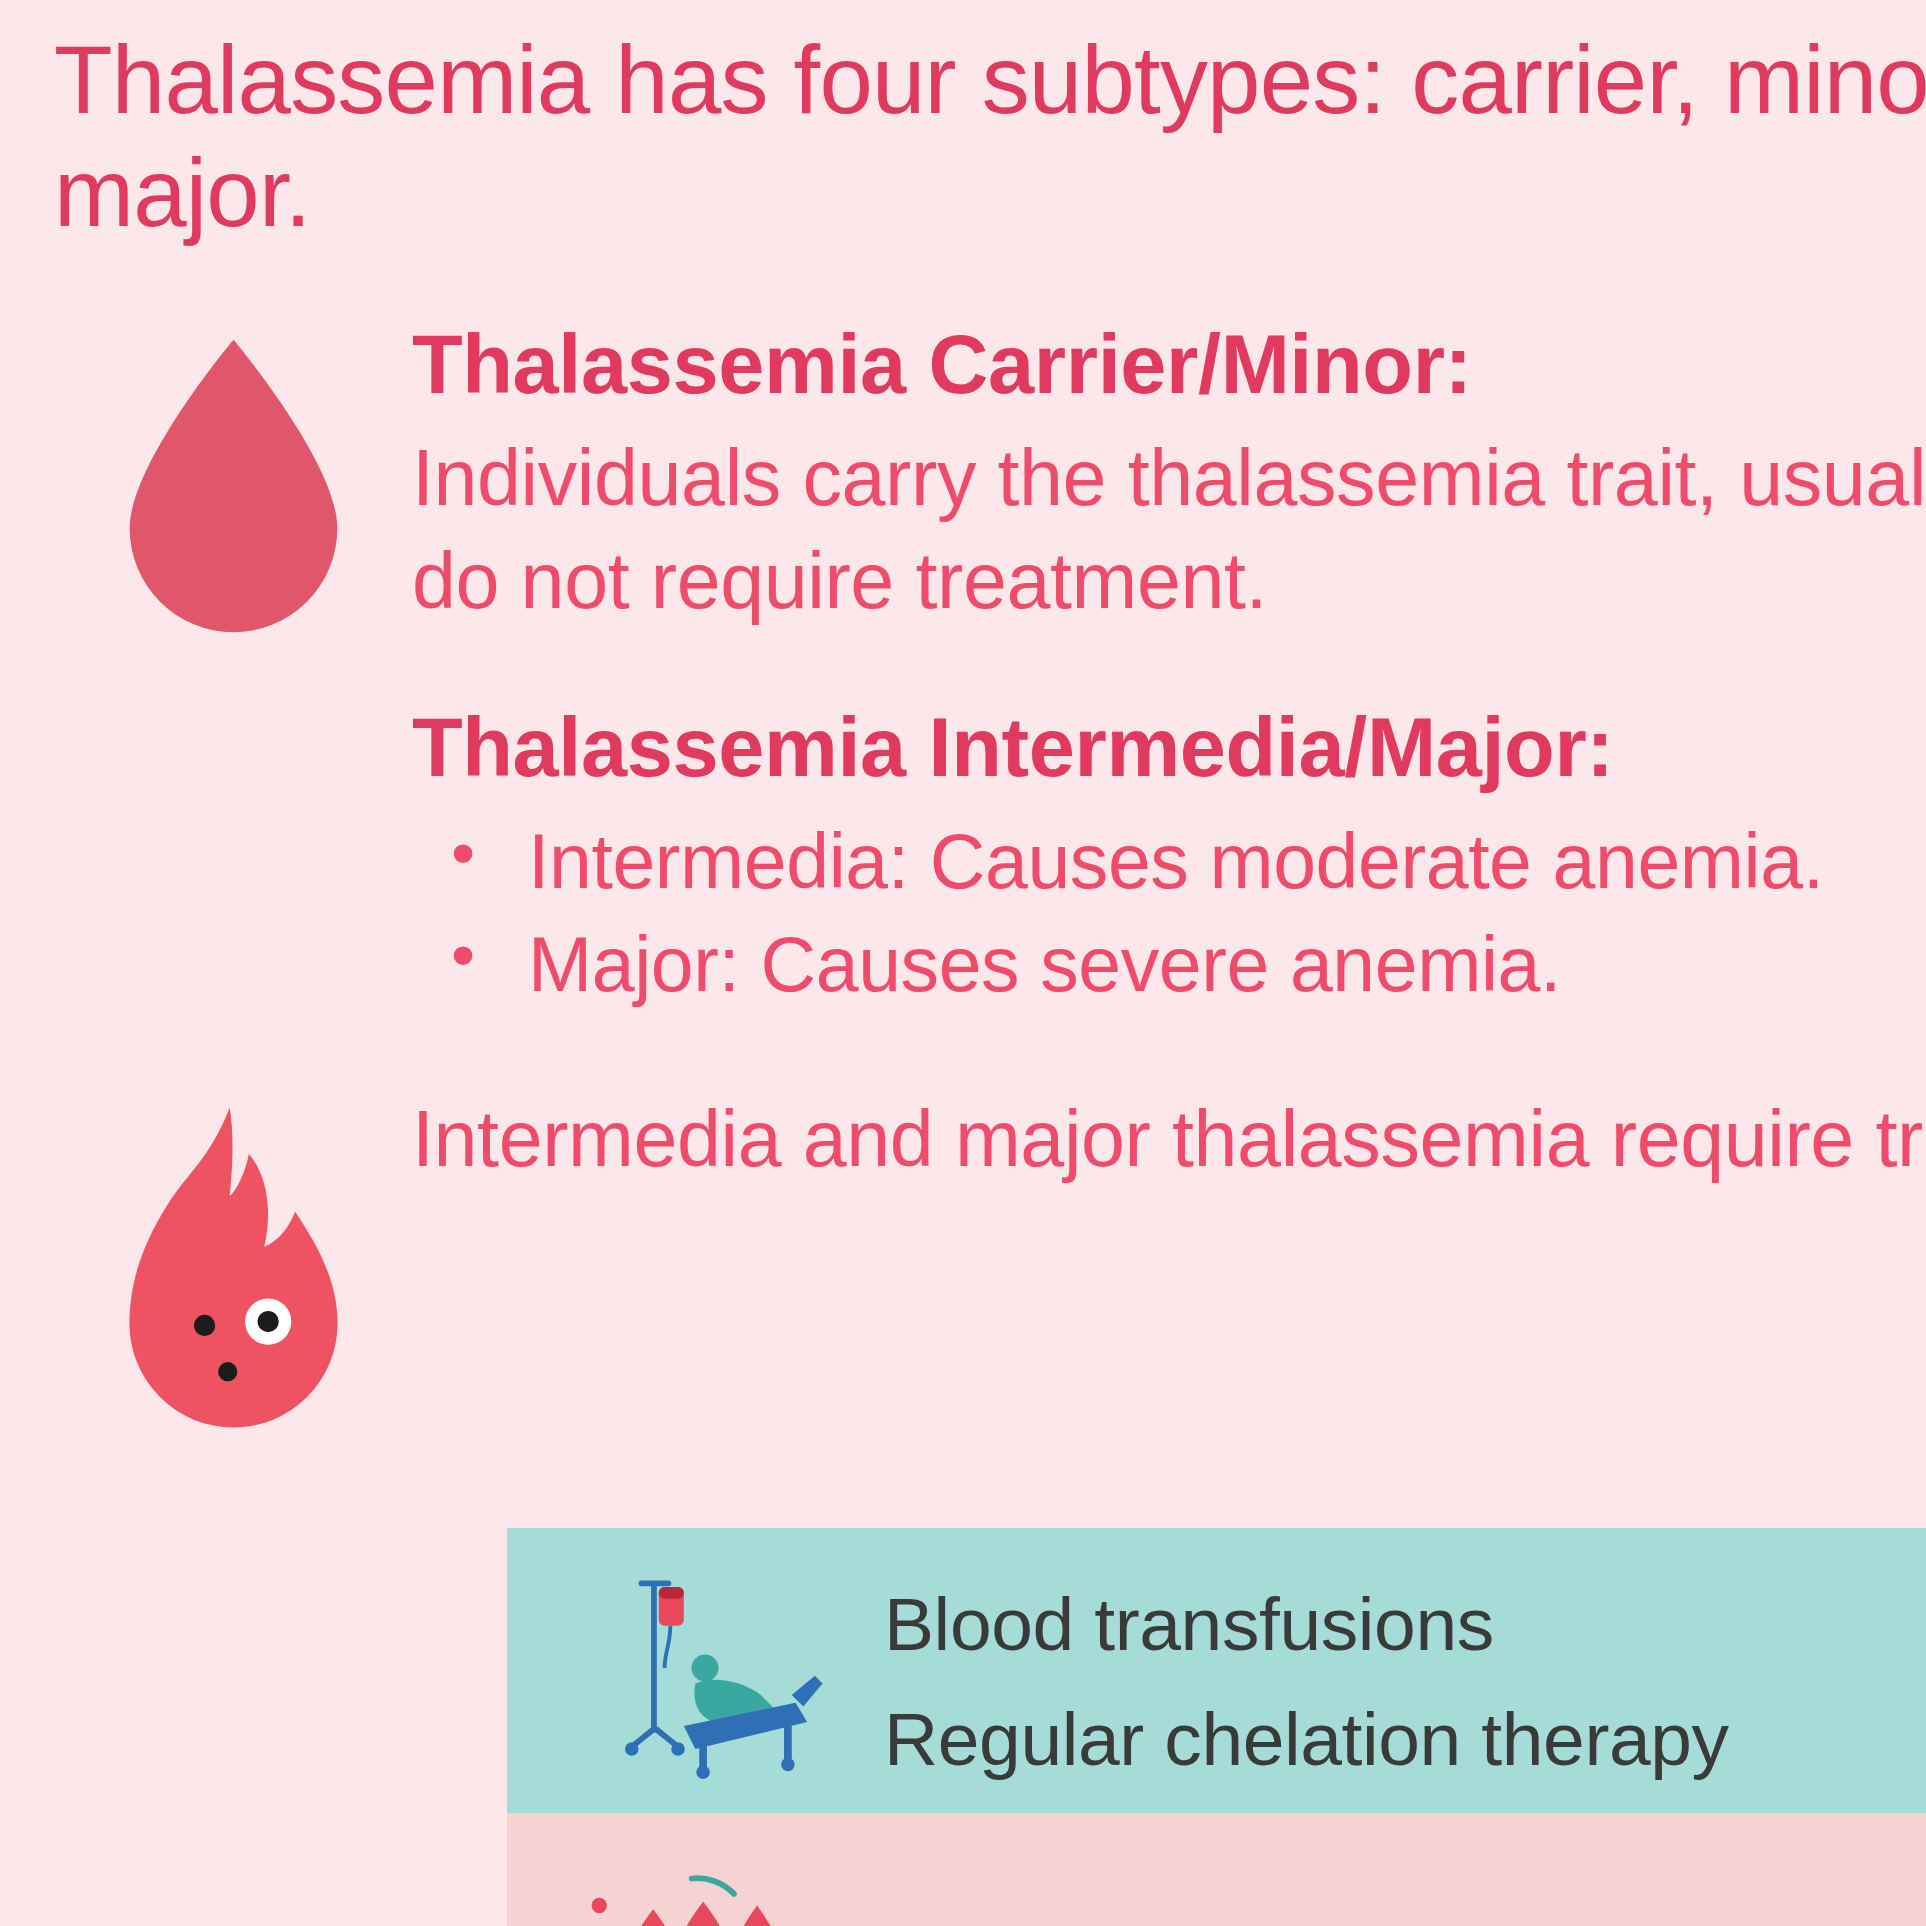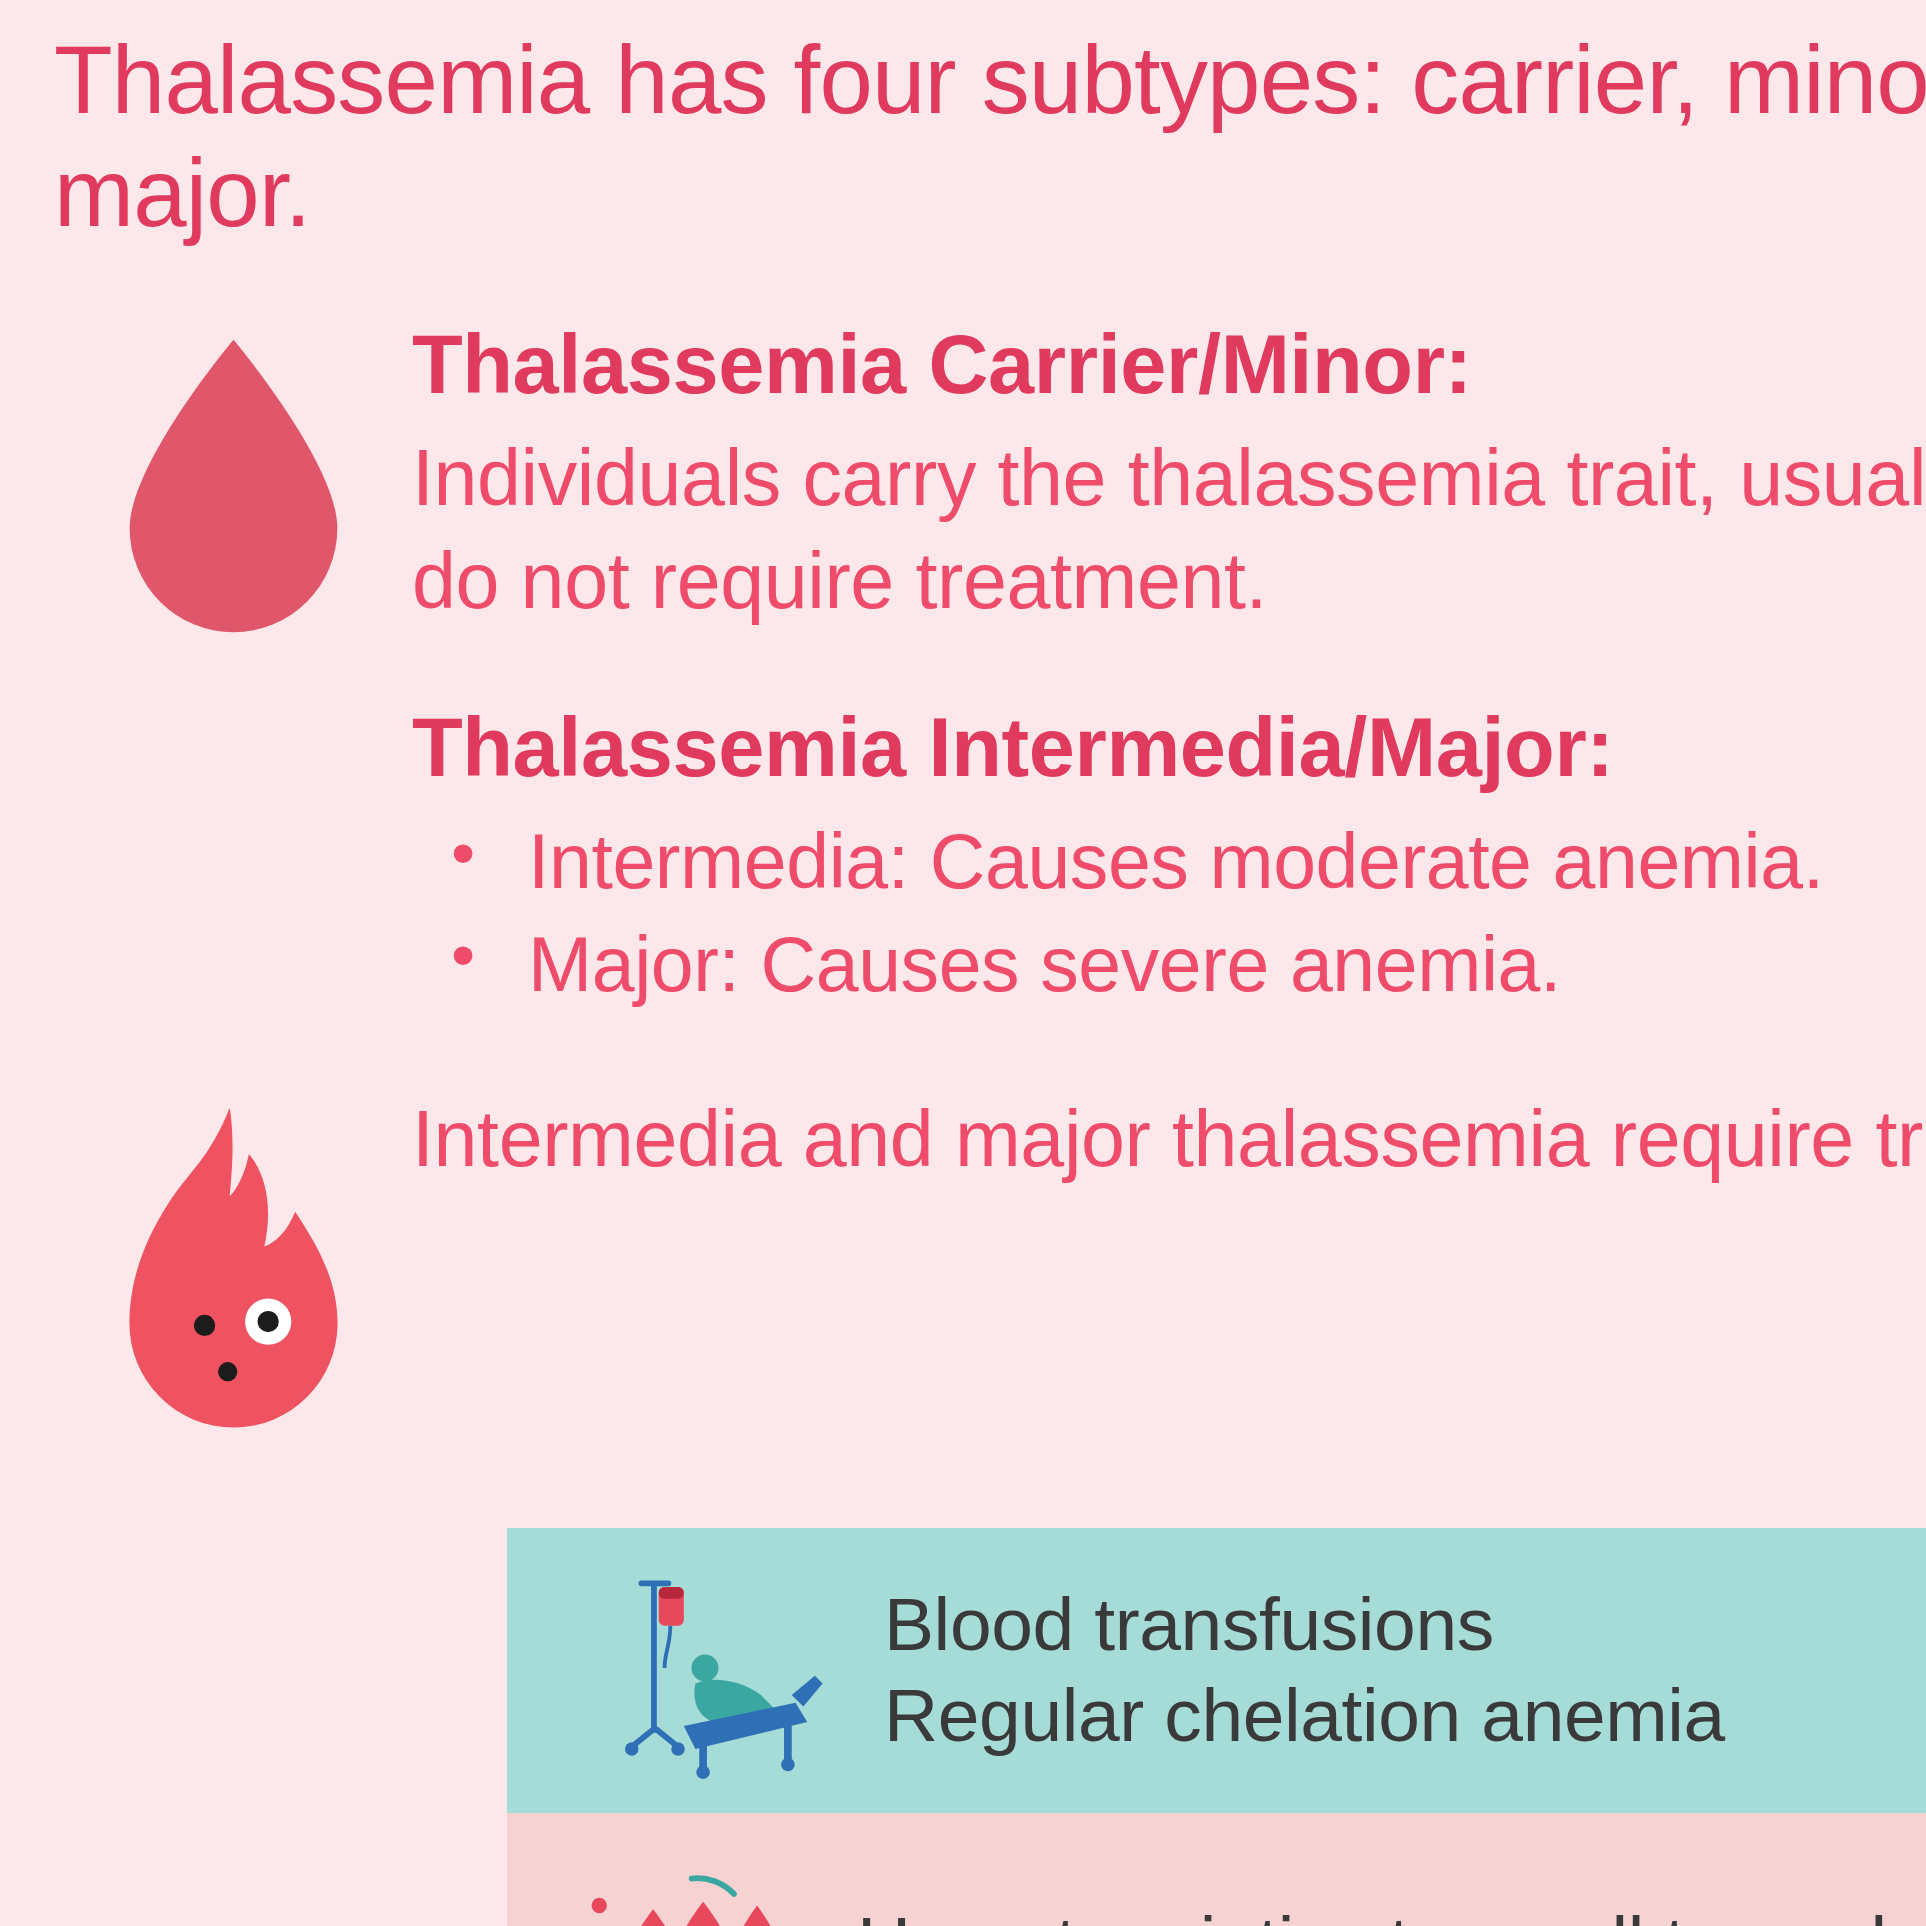--- a/index.html
+++ b/index.html
@@ -144,21 +144,21 @@
     justify-content: center;
   }
   .card-text {
     font-size: 75px;
     line-height: 1.22;
     color: #3a3a3a;
     font-weight: 400;
     margin-left: 46px;
     letter-spacing: -0.4px;
   }
-  .card-text .line { display: block; }
+  .card-text .line { display: block; margin-top: 24px; }
 </style>
 </head>
 <body>
 
 <div class="page">
 
   <h1 class="headline">Thalassemia has four subtypes: carrier, minor, intermedia, and major.</h1>
 
   <div class="section" id="section-carrier">
     <div class="icon-col">
@@ -219,21 +219,21 @@
           <path d="M44 86 L102 74 L108 84 L50 98 Z" fill="#2f6fb5"></path>
           <path d="M100 70 L112 60 L116 64 L106 76 Z" fill="#2f6fb5"></path>
           <rect x="52" y="96" width="4" height="12" fill="#2f6fb5"></rect>
           <rect x="96" y="86" width="4" height="18" fill="#2f6fb5"></rect>
           <circle cx="54" cy="110" r="3.5" fill="#2f6fb5"></circle>
           <circle cx="98" cy="106" r="3.5" fill="#2f6fb5"></circle>
         </svg>
       </div>
       <div class="card-text">
         <span class="line">Blood transfusions</span>
-        <span class="line">Regular chelation anemia</span>
+        <span class="line">Regular chelation therapy</span>
       </div>
     </div>
 
     <div class="card card-pink">
       <div class="card-illustration">
         <svg width="231" height="162" viewBox="0 0 120 84" aria-hidden="true">
           <circle cx="10" cy="22" r="4" fill="#e8485c"></circle>
           <path d="M58 8 a26 26 0 0 1 22 8" stroke="#3aa8a0" stroke-width="3" fill="none" stroke-linecap="round"></path>
           <path d="M36 72 a30 30 0 0 0 44 -4" stroke="#3aa8a0" stroke-width="3" fill="none" stroke-linecap="round"></path>
 

